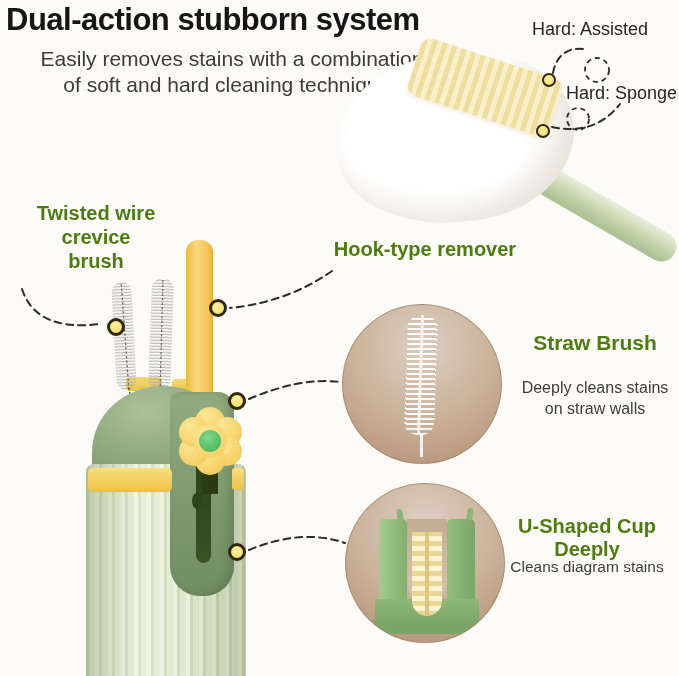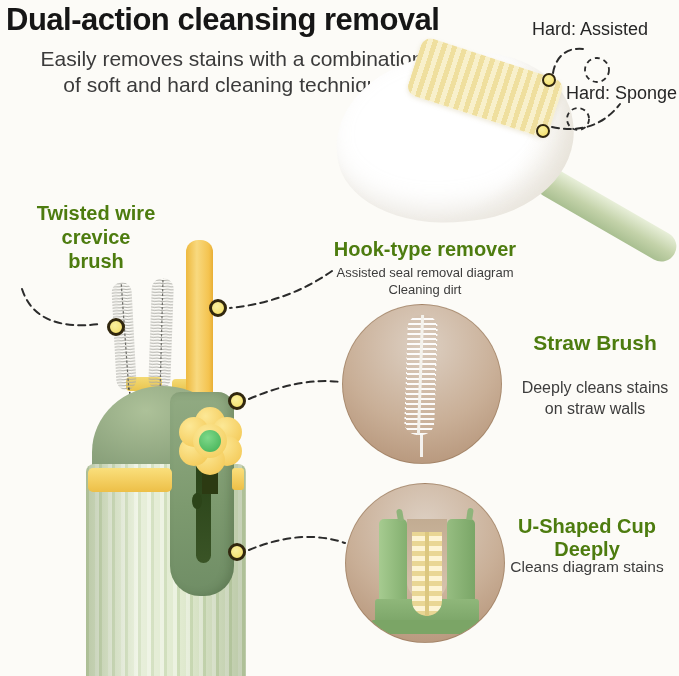--- a/index.html
+++ b/index.html
@@ -116,21 +116,21 @@
     background:repeating-linear-gradient(0deg,#e9d694 0 5px,#fdf4d4 5px 10px);}
   .u-bristles::before{content:"";position:absolute;left:13px;top:0;width:4px;height:100%;background:#dcc77f;}
   .u-hook{position:absolute;width:6px;height:12px;border-radius:3px 3px 0 0;background:#8fb47b;}
   .uh-l{left:51px;top:25px;transform:rotate(-10deg);} .uh-r{left:121px;top:24px;transform:rotate(8deg);}
 </style>
 </head>
 <body>
 
 <div class="stage">
 
-  <div class="abs title">Dual-action cleansing removal</div>
+  <div class="abs title">Dual-action stubborn system</div>
   <div class="abs subtitle">
     <span class="line">Easily removes stains with a combination</span>
     <span class="line">of soft and hard cleaning techniques</span>
   </div>
 
   <div class="abs sponge-handle"></div>
   <div class="abs sponge-body"></div>
   <div class="abs sponge-bristles"></div>
   <div class="abs lbl hard-lbl">Hard: Assisted</div>
   <div class="abs lbl soft-lbl">Hard: Sponge</div>
@@ -196,24 +196,20 @@
   <div class="abs dot dot-lg m4"></div>
   <div class="abs dot dot-lg m5"></div>
   <div class="abs dot dot-lg m6"></div>
 
   <div class="abs feat-title twisted-title">
     <span class="line">Twisted wire crevice</span>
     <span class="line">brush</span>
   </div>
 
   <div class="abs feat-title hook-title">Hook-type remover</div>
-  <div class="abs feat-desc hook-desc">
-    <span class="line">Assisted seal removal diagram</span>
-    <span class="line">Cleaning dirt</span>
-  </div>
 
   <div class="abs tan-circle c1">
     <div class="strawbrush"></div>
     <div class="straw-stem"></div>
   </div>
   <div class="abs feat-title straw-title">Straw Brush</div>
   <div class="abs feat-desc straw-desc">
     <span class="line">Deeply cleans stains</span>
     <span class="line">on straw walls</span>
   </div>

